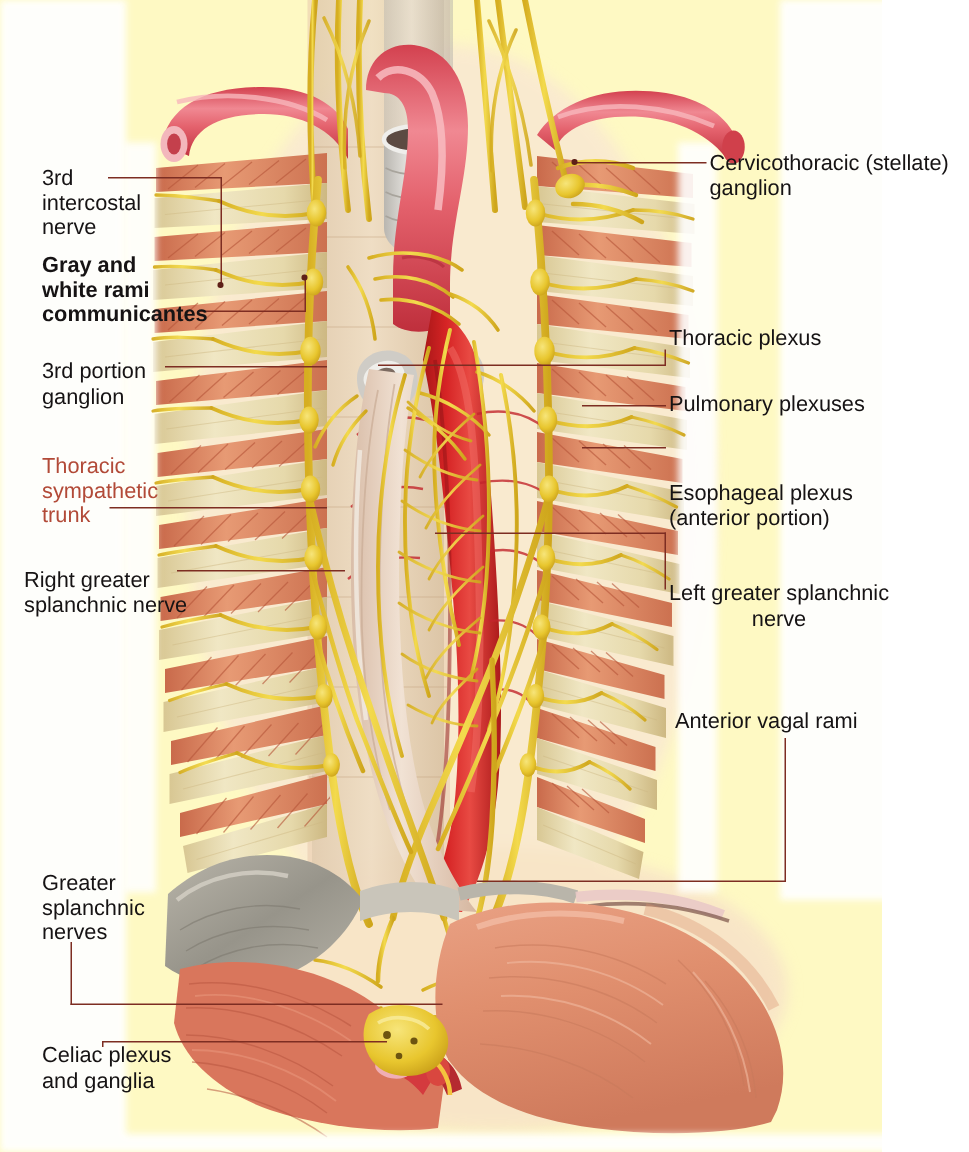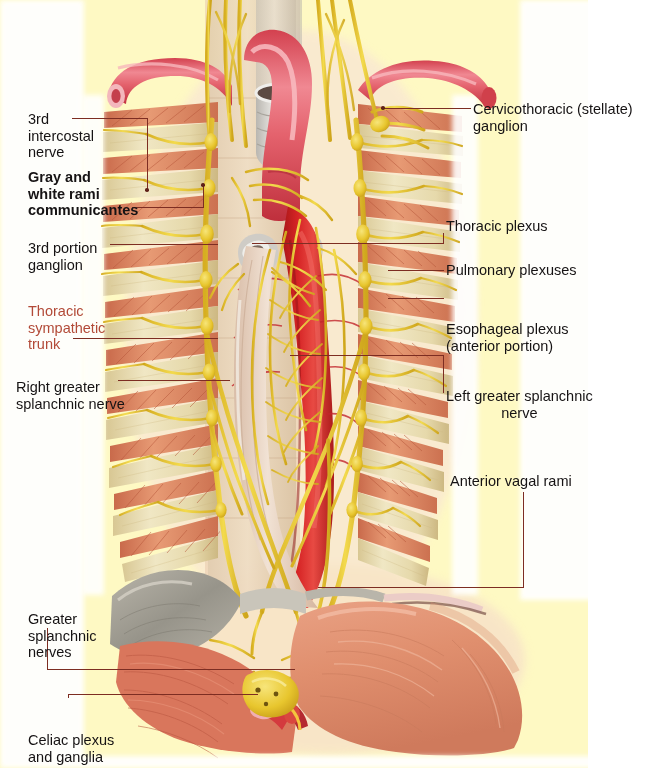--- a/index.html
+++ b/index.html
@@ -736,24 +736,24 @@
     <div class="lbl" style="left:28px;top:169px;font-weight:bold;">Gray and
 white rami
 communicantes</div>
     <div class="lbl" style="left:28px;top:240px;">3rd portion
 ganglion</div>
     <div class="lbl accent" style="left:28px;top:303px;">Thoracic
 sympathetic
 trunk</div>
     <div class="lbl" style="left:16px;top:379px;">Right greater
 splanchnic nerve</div>
-    <div class="lbl" style="left:28px;top:581px;margin-top:30px;">Greater
+    <div class="lbl" style="left:28px;top:581px;">Greater
 splanchnic
 nerves</div>
-    <div class="lbl" style="left:28px;top:696px;margin-top:36px;">Celiac plexus
+    <div class="lbl" style="left:28px;top:696px;">Celiac plexus
 and ganglia</div>
 
     <div class="lbl r" style="left:473px;top:101px;">Cervicothoracic (stellate)
 ganglion</div>
     <div class="lbl r" style="left:446px;top:218px;">Thoracic plexus</div>
     <div class="lbl r" style="left:446px;top:262px;">Pulmonary plexuses</div>
     <div class="lbl r" style="left:446px;top:289px;margin-top:32px;">Esophageal plexus
 (anterior portion)</div>
     <div class="lbl r" style="left:446px;top:388px;text-align:center;">Left greater splanchnic
 nerve</div>

